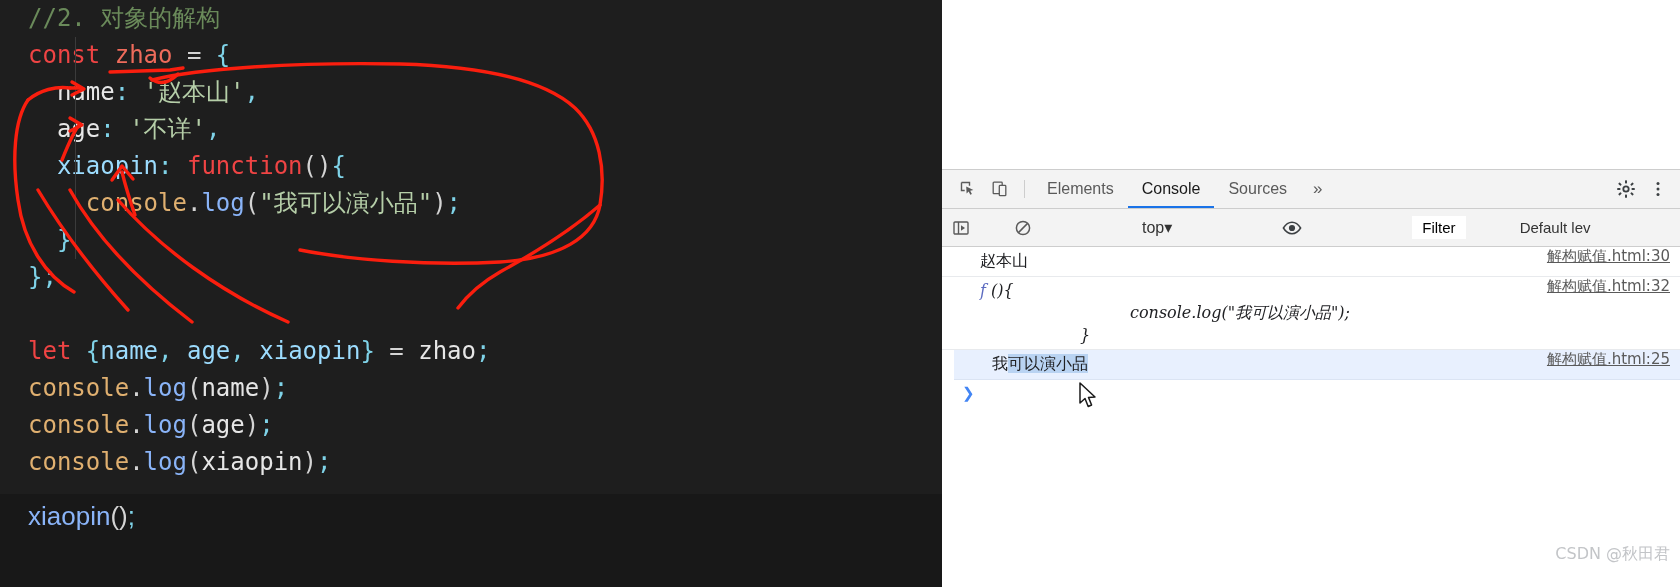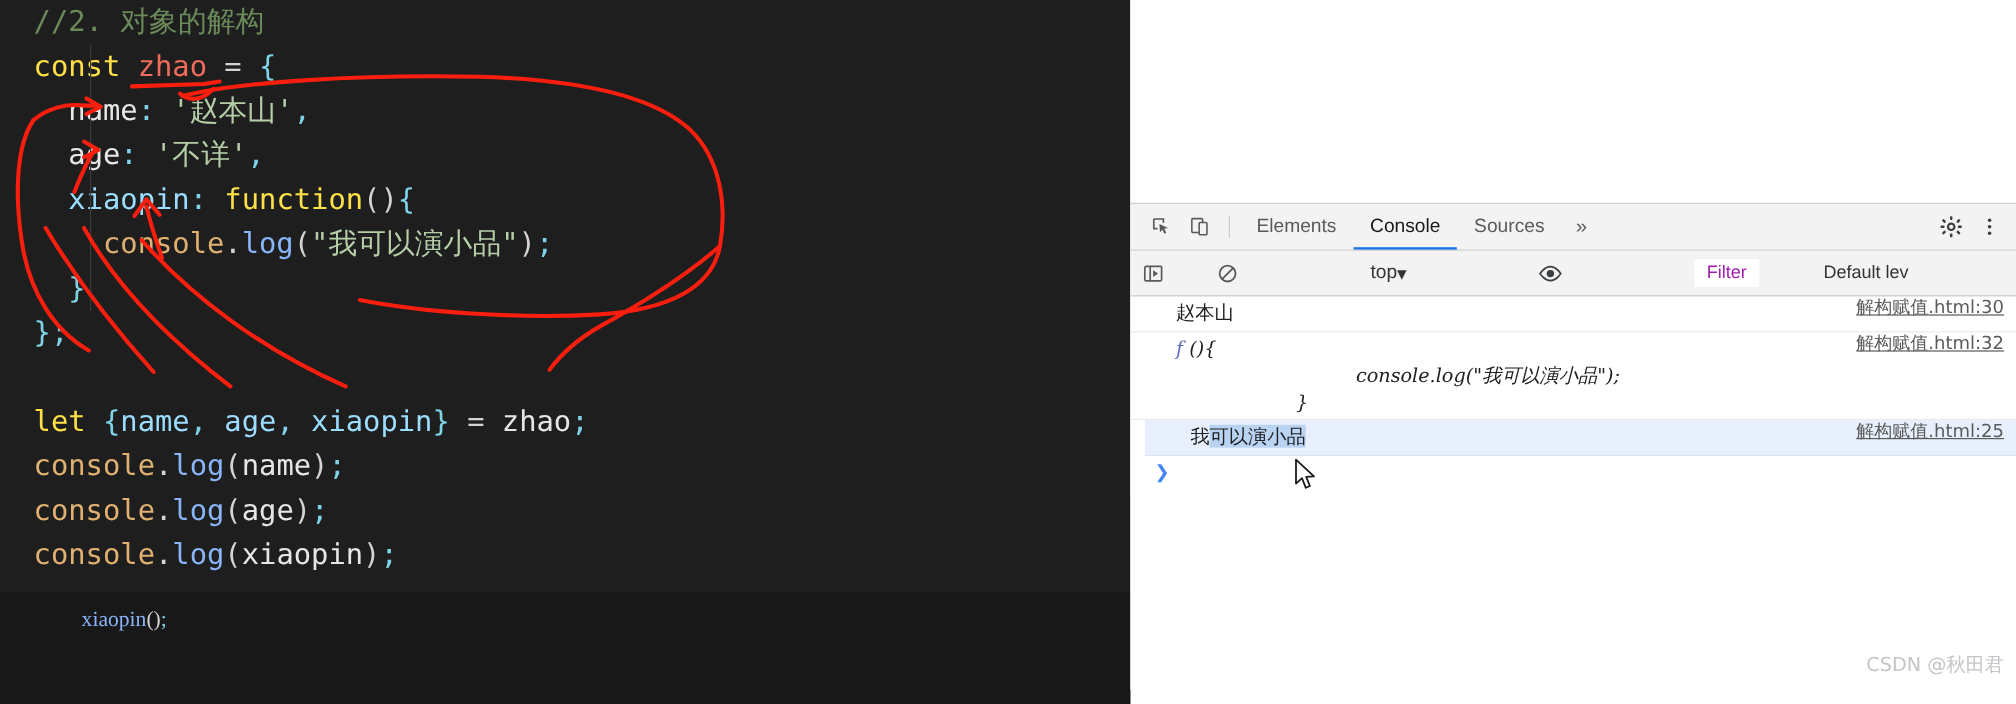--- a/index.html
+++ b/index.html
@@ -44,21 +44,21 @@
   }
   .code-line {
     height: 37px;
     padding-left: 28px;
     box-sizing: border-box;
     position: relative;
   }
 
   
   .tk-comment  { color: #6a8a5a; }
-  .tk-keyword  { color: #fde047; }
+  .tk-keyword  { color: #ef4444; }
   .tk-var      { color: #ef6b5b; }
   .tk-plain    { color: #d4d4d4; }
   .tk-prop     { color: #e8e8e8; }
   .tk-punc     { color: #7fd3e8; }
   .tk-string   { color: #b5cea8; }
   .tk-obj      { color: #e0b070; }
   .tk-method   { color: #8ab4f8; }
   .tk-ident    { color: #9cdcfe; }
   .tk-white    { color: #e6e6e6; }
   .tk-paren    { color: #d4d4d4; }
@@ -77,25 +77,24 @@
     left: 0;
     bottom: 0;
     width: 942px;
     height: 93px;
     background: #181818;
   }
   #editor-bottom-line {
     position: absolute;
     left: 28px;
     bottom: 52px;
-    font-family: Liberation Serif, serif;
-    font-size: 18px;
+    font-family: Liberation Sans, sans-serif;
+    font-size: 26px;
     line-height: 37px;
     white-space: pre;
-    margin-left: 40px;
   }
 
   
   #annotations {
     position: absolute;
     inset: 0;
     pointer-events: none;
   }
 
   
@@ -184,21 +183,21 @@
     color: #333;
     width: 200px;
     display: flex;
     align-items: center;
     justify-content: space-between;
     padding: 0 6px;
     cursor: default;
   }
   .filter-box {
     background: #ffffff;
-    color: #a21caf;
+    color: #000000;
     font-size: 15px;
     padding: 3px 10px;
     margin-left: 6px;
     cursor: text;
     white-space: nowrap;
   }
   .level-sel {
     font-size: 15px;
     color: #333;
     padding: 0 10px;

